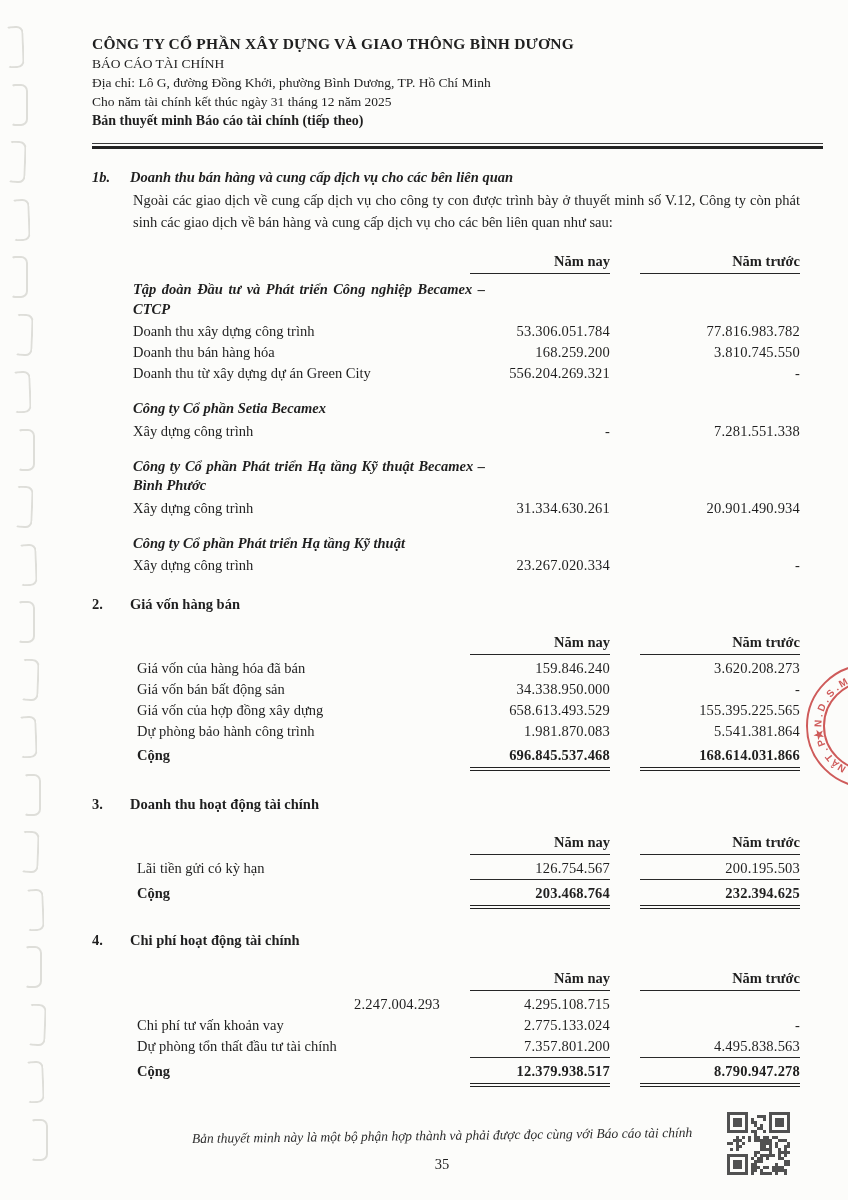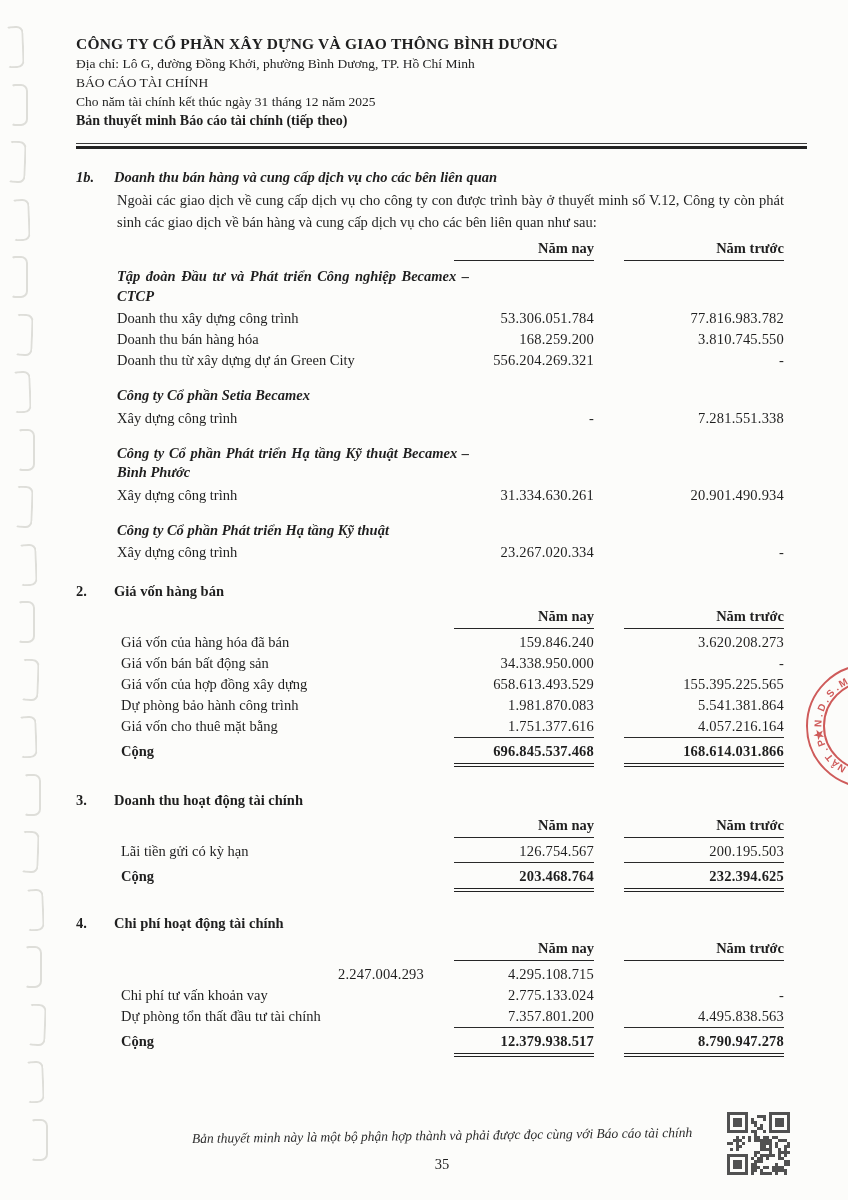--- a/index.html
+++ b/index.html
@@ -7,39 +7,39 @@
     position:relative; width:848px; height:1200px; margin:0 auto;
     background:#fcfcfa; overflow:hidden; color:#1f1f1f;
     font-family:"Liberation Serif","DejaVu Serif",serif;
     font-size:14.5px;
   }
   
   .bmarks{position:absolute;left:0;top:0;width:60px;height:100%;}
   .bmark{position:absolute;width:13px;height:38px;border:2.5px solid #d9d9d4;
          border-left-color:transparent;border-radius:4px 7px 7px 4px;opacity:.85;}
   
-  .content{position:absolute;left:76px;top:34px;width:712px;}
+  .content{position:absolute;left:92px;top:34px;width:712px;}
   .co-name{font-weight:bold;font-size:15.5px;line-height:20px;letter-spacing:.2px;}
   .hline{font-size:13.5px;line-height:19px;}
   .subtitle{font-weight:bold;font-size:14px;line-height:20px;border-bottom:1.5px solid #3a3a3a;
             padding-bottom:12px;width:731px;}
   .thick-rule{height:3px;background:#232323;width:731px;margin-top:2px;}
   
   .sec{margin-top:18px;}
   .sec-head{display:flex;line-height:20px;}
   .sec-num{width:38px;font-weight:bold;flex:none;}
   .sec-title{font-weight:bold;}
   .it .sec-num,.it .sec-title{font-style:italic;}
   .intro{margin:2px 0 0 41px;width:667px;text-align:justify;line-height:22px;font-family:Liberation Serif, serif;}
   
   .tbl{margin-left:41px;width:667px;}
   .tbl-n{margin-left:45px;width:663px;}
   .trow,.thead,.ttotal{display:grid;grid-template-columns:1fr 140px 160px;column-gap:30px;
         align-items:baseline;line-height:21px;}
-  .thead{margin-top:5px;margin-bottom:3px;}
+  .thead{margin-top:18px;margin-bottom:3px;}
   .thead .colh{font-weight:bold;text-align:right;border-bottom:1.5px solid #262626;padding-bottom:1px;}
   .num{text-align:right;letter-spacing:.2px;}
   .lastrow .num{border-bottom:1.3px solid #2a2a2a;}
   .ttotal{font-weight:bold;margin-top:1px;line-height:24px;}
   .ttotal .num{position:relative;border-bottom:1.6px solid #222;}
   .ttotal .num::after{content:"";position:absolute;left:0;right:0;bottom:-4px;
         border-bottom:1.6px solid #222;}
   .grp{margin-top:15px;}
   .grp-name{font-weight:bold;font-style:italic;width:352px;text-align:justify;line-height:19.5px;
         margin-bottom:2px;}
@@ -80,22 +80,22 @@
       <div class="bmark" style="top: 946px; left: 24.6px; transform: rotate(0deg);"></div>
       <div class="bmark" style="top: 1003.5px; left: 28.7px; transform: rotate(2deg);"></div>
       <div class="bmark" style="top: 1061px; left: 26.8px; transform: rotate(-2deg);"></div>
       <div class="bmark" style="top: 1118.5px; left: 30.9px; transform: rotate(0deg);"></div>
     </div>
 
   <div class="content">
 
     <div>
       <div class="co-name">CÔNG TY CỔ PHẦN XÂY DỰNG VÀ GIAO THÔNG BÌNH DƯƠNG</div>
+      <div class="hline">BÁO CÁO TÀI CHÍNH</div>
       <div class="hline">Địa chỉ: Lô G, đường Đồng Khởi, phường Bình Dương, TP. Hồ Chí Minh</div>
-      <div class="hline">BÁO CÁO TÀI CHÍNH</div>
       <div class="hline">Cho năm tài chính kết thúc ngày 31 tháng 12 năm 2025</div>
       <div class="subtitle">Bản thuyết minh Báo cáo tài chính (tiếp theo)</div>
       <div class="thick-rule"></div>
     </div>
 
     <div class="sec">
       <div class="sec-head it">
         <span class="sec-num">1b.</span>
         <span class="sec-title">Doanh thu bán hàng và cung cấp dịch vụ cho các bên liên quan</span>
       </div>
@@ -178,25 +178,20 @@
         </div>
         <div class="trow">
           <span>Giá vốn của hợp đồng xây dựng</span>
           <span class="num">658.613.493.529</span>
           <span class="num">155.395.225.565</span>
         </div>
         <div class="trow">
           <span>Dự phòng bảo hành công trình</span>
           <span class="num">1.981.870.083</span>
           <span class="num">5.541.381.864</span>
-        </div>
-        <div class="trow lastrow">
-          <span>Giá vốn cho thuê mặt bằng</span>
-          <span class="num">1.751.377.616</span>
-          <span class="num">4.057.216.164</span>
         </div>
         <div class="ttotal">
           <span>Cộng</span>
           <span class="num">696.845.537.468</span>
           <span class="num">168.614.031.866</span>
         </div>
       </div>
     </div>
 
     <div class="sec" style="margin-top:26px;">

